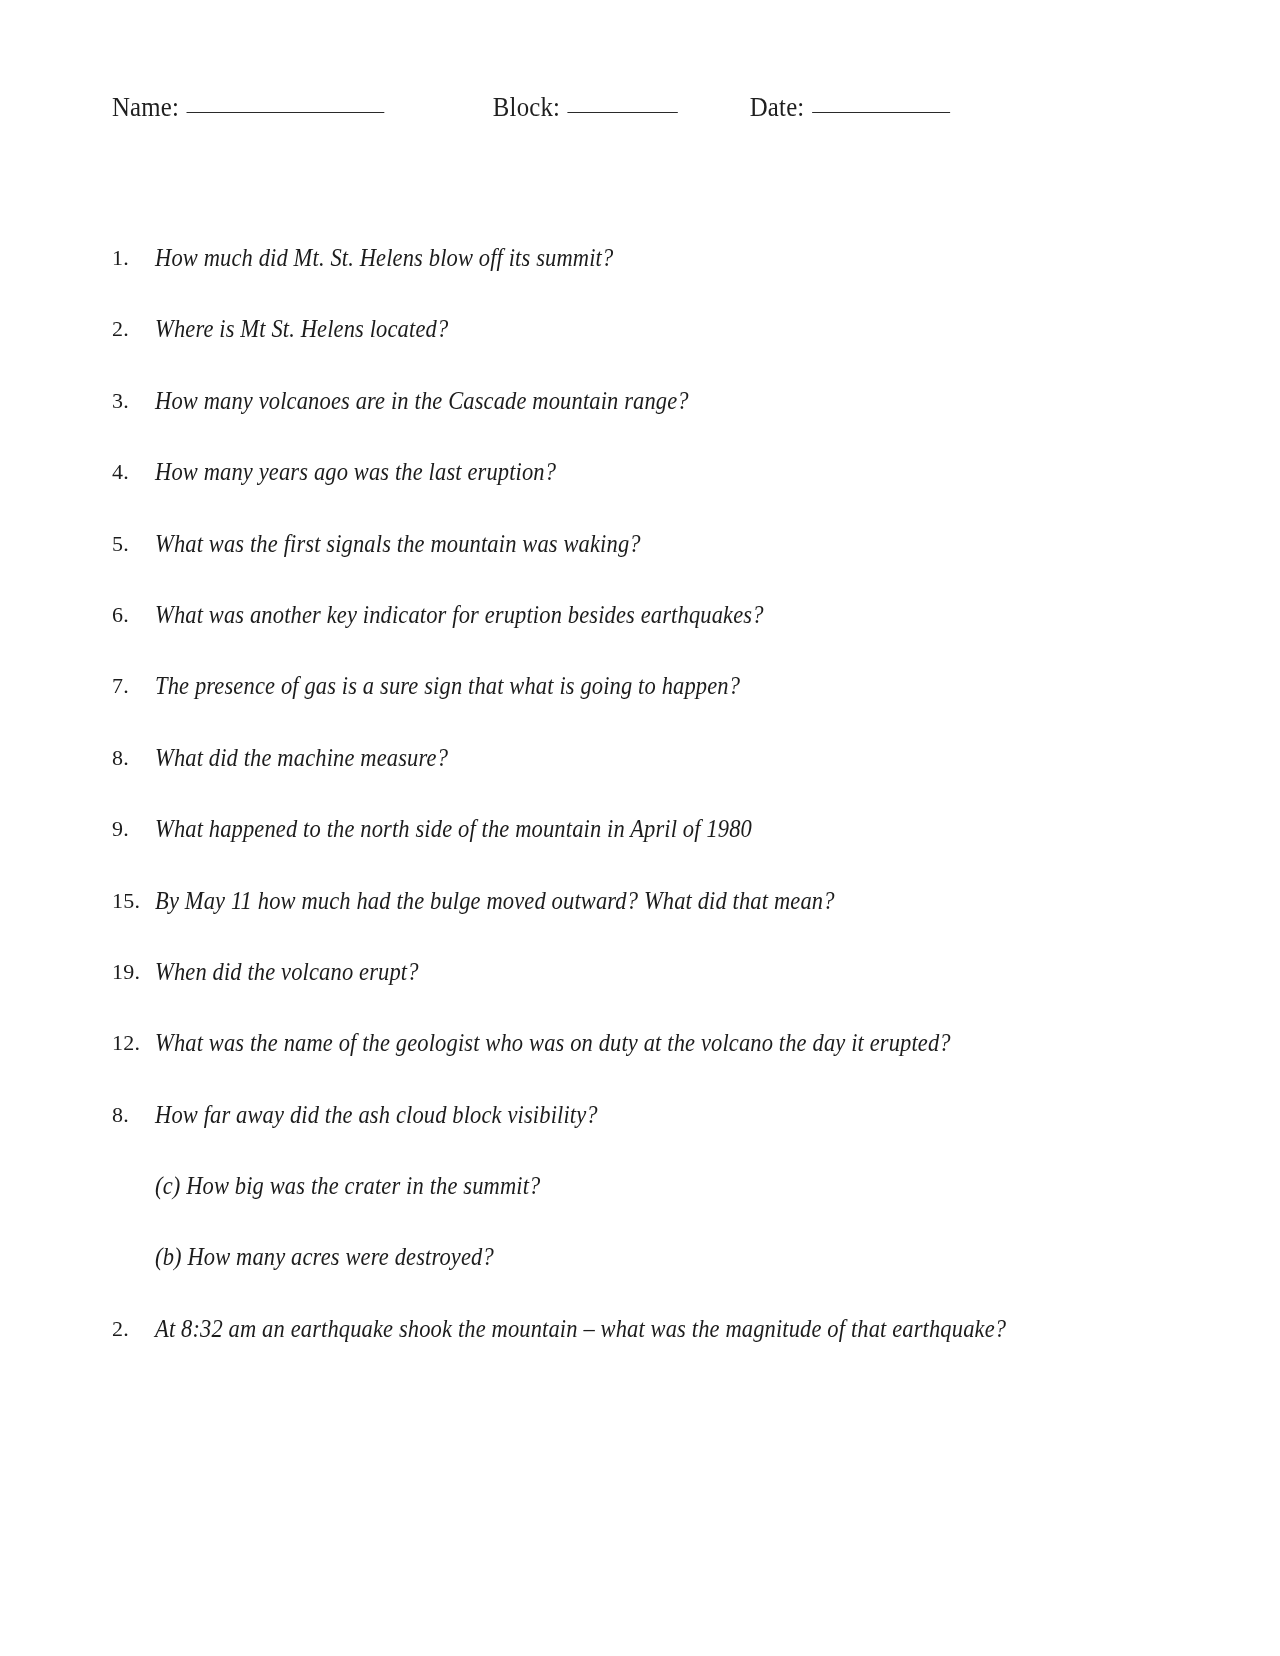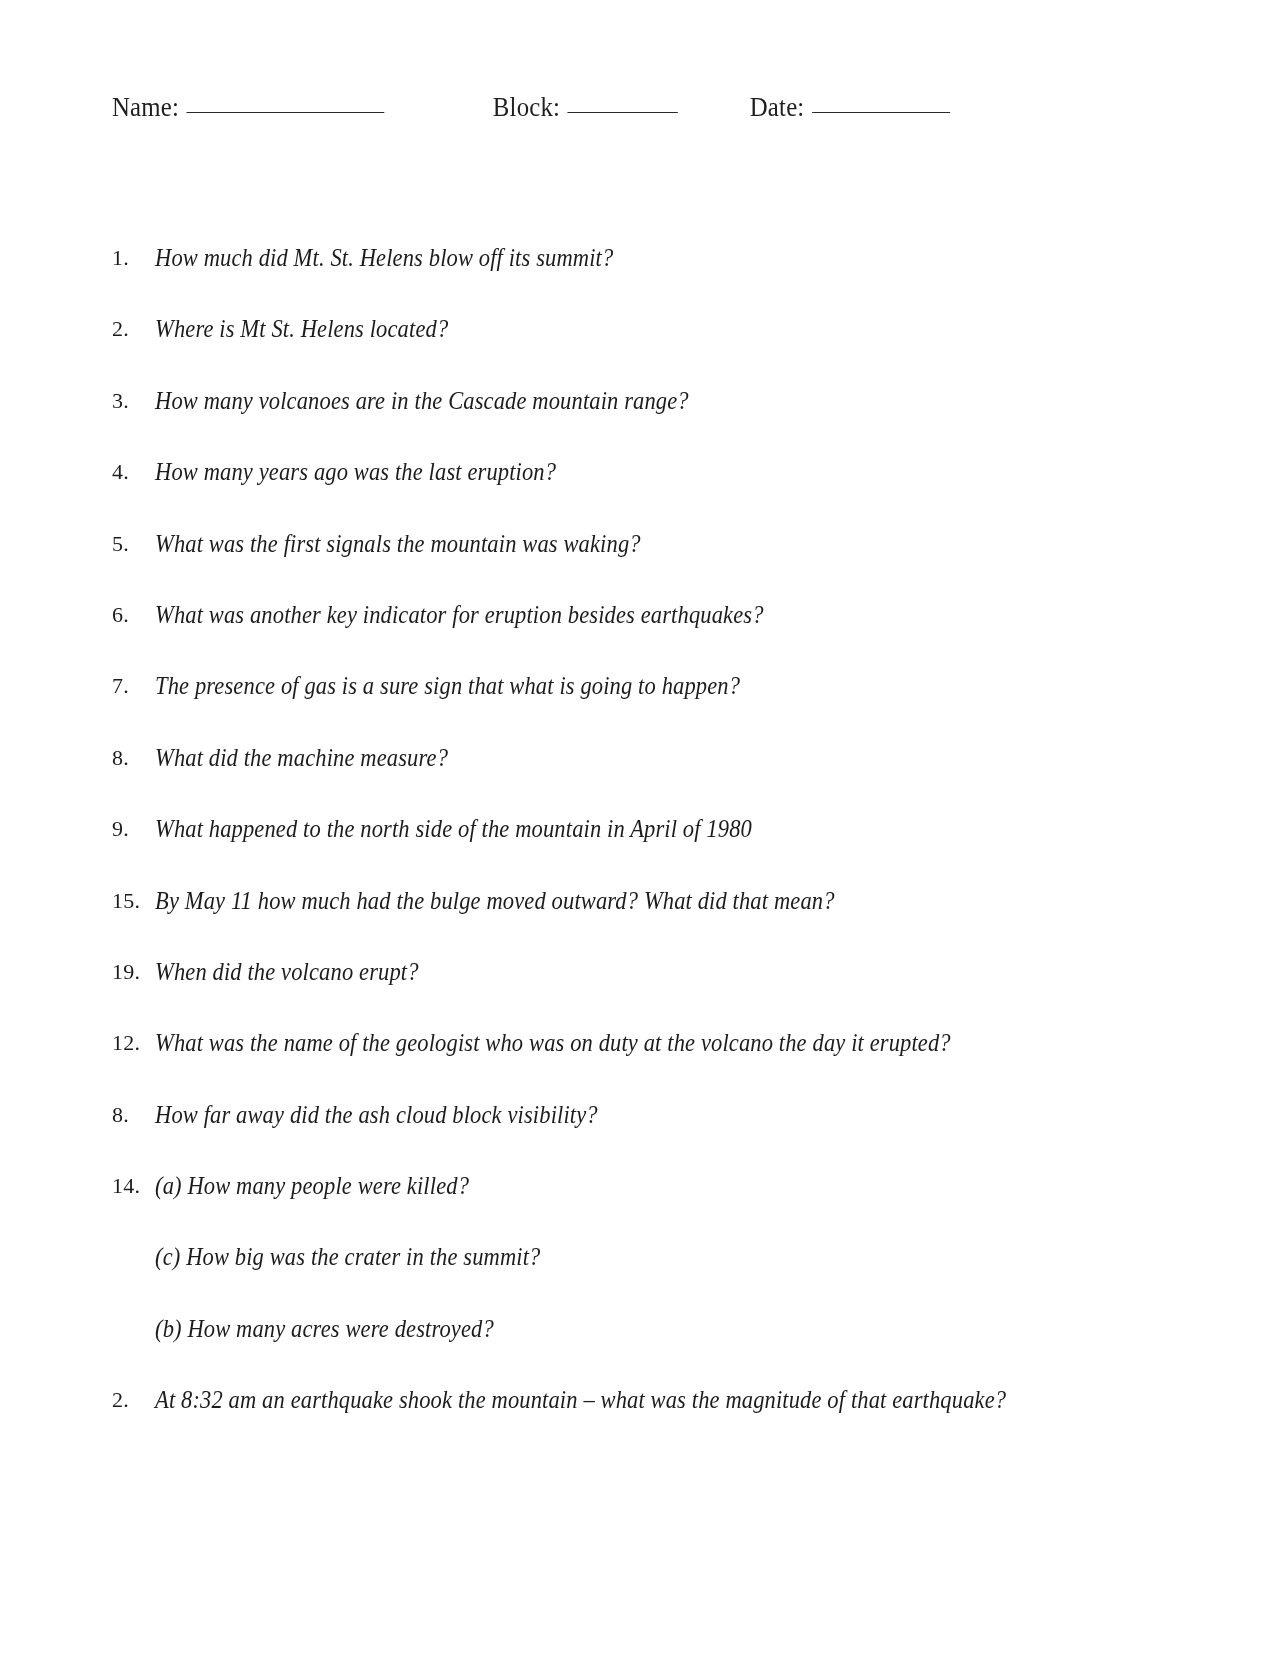--- a/index.html
+++ b/index.html
@@ -190,24 +190,20 @@
         <span class="q-text">When did the volcano erupt?</span>
       </li>
       <li class="q-item">
         <span class="q-num">12.</span>
         <span class="q-text">What was the name of the geologist who was on duty at the volcano the day it erupted?</span>
       </li>
       <li class="q-item">
         <span class="q-num">8.</span>
         <span class="q-text">How far away did the ash cloud block visibility?</span>
       </li>
-      <li class="q-item">
-        <span class="q-num">14.</span>
-        <span class="q-text">(a) How many people were killed?</span>
-      </li>
       <li class="q-item sub">
         <span class="q-text">(c) How big was the crater in the summit?</span>
       </li>
       <li class="q-item sub">
         <span class="q-text">(b) How many acres were destroyed?</span>
       </li>
       <li class="q-item">
         <span class="q-num">2.</span>
         <span class="q-text">At 8:32 am an earthquake shook the mountain – what was the magnitude of that earthquake?</span>
       </li>

